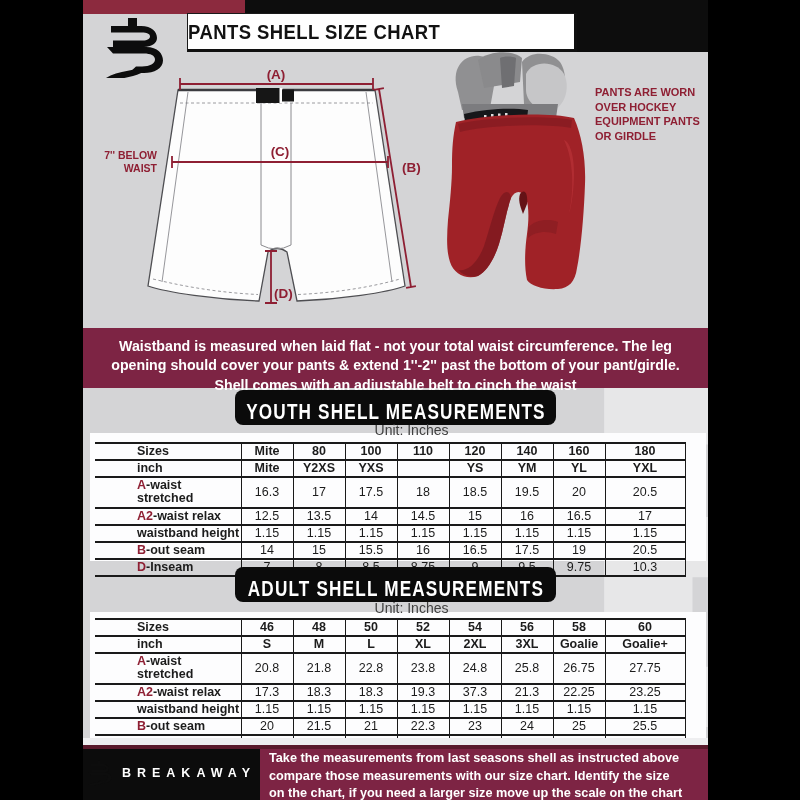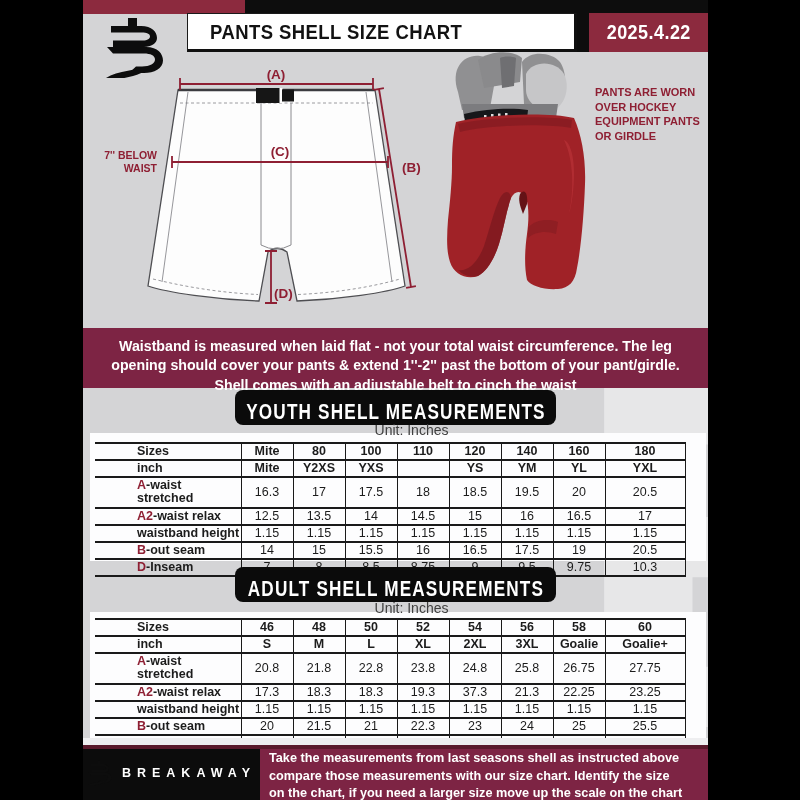--- a/index.html
+++ b/index.html
@@ -11,21 +11,21 @@
   }
   *{box-sizing:border-box;margin:0;padding:0;}
   body{background:#000;width:800px;height:800px;overflow:hidden;font-family:"Liberation Sans",sans-serif;}
   .page{position:relative;width:625px;height:800px;margin-left:83px;background:var(--page-bg);overflow:hidden;}
 
   
   .accent-strip{position:absolute;left:0;top:0;width:162px;height:14px;background:var(--accent);z-index:3;}
   .header-band{position:absolute;left:160px;top:0;width:465px;height:52px;background:#0d0d0d;z-index:3;}
   .title-bar{position:absolute;left:104px;top:13px;width:390px;height:39px;background:#fff;
     border:1px solid #1a1a1a;border-right:3px solid #101010;border-bottom:3px solid #101010;
-    display:flex;align-items:center;padding-left:22px;z-index:4;}
+    display:flex;align-items:center;z-index:4;}
   .title-bar span{font-size:21px;font-weight:bold;letter-spacing:.5px;color:#121212;
     display:inline-block;transform:scaleX(.88);transform-origin:left center;white-space:nowrap;}
   .date-box{position:absolute;left:506px;top:13px;width:119px;height:39px;background:var(--accent);
     display:flex;align-items:center;justify-content:center;z-index:4;}
   .date-box span{color:#fff;font-size:20px;font-weight:bold;letter-spacing:.5px;display:inline-block;transform:scaleX(.9);}
   .logo{position:absolute;left:20px;top:16px;z-index:4;}
 
   
   .wm{position:absolute;left:478px;top:330px;font-size:470px;line-height:1;font-weight:bold;
     color:rgba(255,255,255,.45);z-index:1;font-family:"DejaVu Sans",sans-serif;}
@@ -68,23 +68,20 @@
 <body>
 
 <div class="page">
 
   <div class="wm">B</div>
 
   <div class="header-band"></div>
   <div class="accent-strip"></div>
   <div class="title-bar">
     <span>PANTS SHELL SIZE CHART</span>
-  </div>
-  <div class="date-box">
-    <span>2025.4.22</span>
   </div>
   <svg class="logo" width="64" height="62" viewBox="0 0 64 62">
     <g id="blogo" fill="#0d0d0d">
       <rect x="25" y="2" width="9" height="9"></rect>
       <path d="M8,10 H38 C49,10 54,16 54,22 C54,27.5 48,31 41,31 H10 V24.5 H40 C44.5,24.5 47,22.5 47,20.5 C47,17.5 43.5,16.5 39,16.5 H8 Z"></path>
       <path d="M4,31 H43 C55,31 60,38 60,44.5 C60,52.5 51,57 41,57 H26 L33,50.5 H39 C47,50.5 52,47.5 52,43.5 C52,39.5 47.5,37.5 41,37.5 H10 Z"></path>
       <path d="M3,62 C14,54.5 36,54 47,50 C43,58 22,63.5 5,63.5 Z"></path>
     </g>
   </svg>
 

